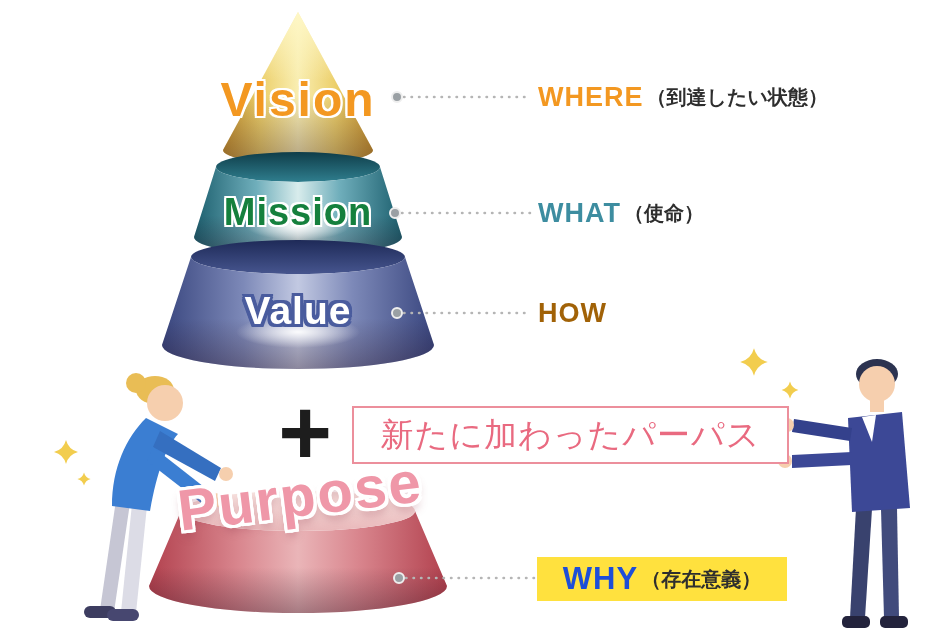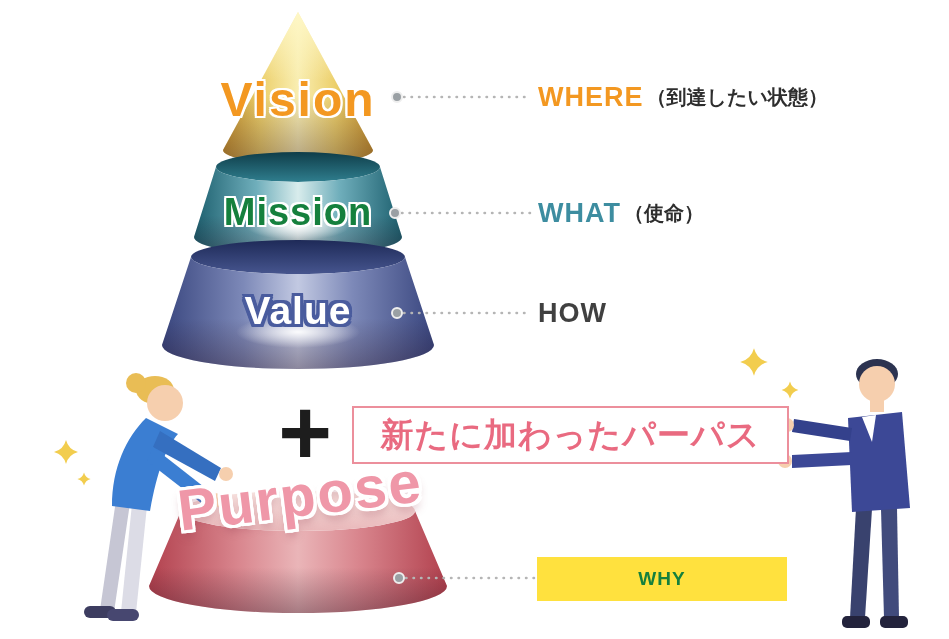--- a/index.html
+++ b/index.html
@@ -30,37 +30,37 @@
   .plus-sign {
     position:absolute; left:262px; top:390px; width:86px; height:86px;
     font-size:92px; font-weight:bold; color:#1d1d1d; line-height:84px; text-align:center;
   }
 
   .callout {
     position:absolute; left:352px; top:406px; width:437px; height:58px;
     background:#fff; border:2px solid #ec8f9c;
     display:flex; align-items:center; justify-content:center;
   }
-  .callout span { font-size:33px; font-weight:bold; color:#e96a80; letter-spacing:1px; white-space:nowrap; }
+  .callout span { font-size:33px; font-weight:normal; color:#e96a80; letter-spacing:1px; white-space:nowrap; }
 
   .note-row { position:absolute; left:538px; height:36px; display:flex; align-items:center; gap:3px; white-space:nowrap; }
   .note-row .kw { font-weight:bold; font-size:27px; letter-spacing:1px; }
   .note-row .note { font-weight:bold; font-size:20px; color:#2e2e2e; }
   .row-vision  { top:79px; }
   .row-mission { top:195px; }
   .row-value   { top:295px; }
   .kw-vision  { color:#f39821; }
   .kw-mission { color:#3d8da0; }
-  .kw-value   { color:#404040; }
+  .kw-value   { color:#a16207; }
 
   .why-box {
     position:absolute; left:537px; top:557px; width:250px; height:44px;
     background:#ffe13e; display:flex; align-items:center; justify-content:center; gap:3px; white-space:nowrap;
   }
-  .why-box .kw { font-weight:bold; font-size:19px; letter-spacing:1px; color:#15803d; }
+  .why-box .kw { font-weight:bold; font-size:31px; letter-spacing:1px; color:#1d4ed8; }
   .why-box .note { font-weight:bold; font-size:20px; color:#2e2e2e; }
 </style>
 </head>
 <body>
 
 <div class="stage">
 
   <svg width="949" height="639" viewBox="0 0 949 639">
     <defs>
       <linearGradient id="gVision" x1="0" y1="0" x2="1" y2="0">
@@ -213,15 +213,16 @@
   <div class="note-row row-mission">
     <span class="kw kw-mission">WHAT</span>
     <span class="note">（使命）</span>
   </div>
   <div class="note-row row-value">
     <span class="kw kw-value">HOW</span>
   </div>
 
   <div class="why-box">
     <span class="kw">WHY</span>
+    <span class="note">（存在意義）</span>
   </div>
 
 </div>
 
 </body></html>

